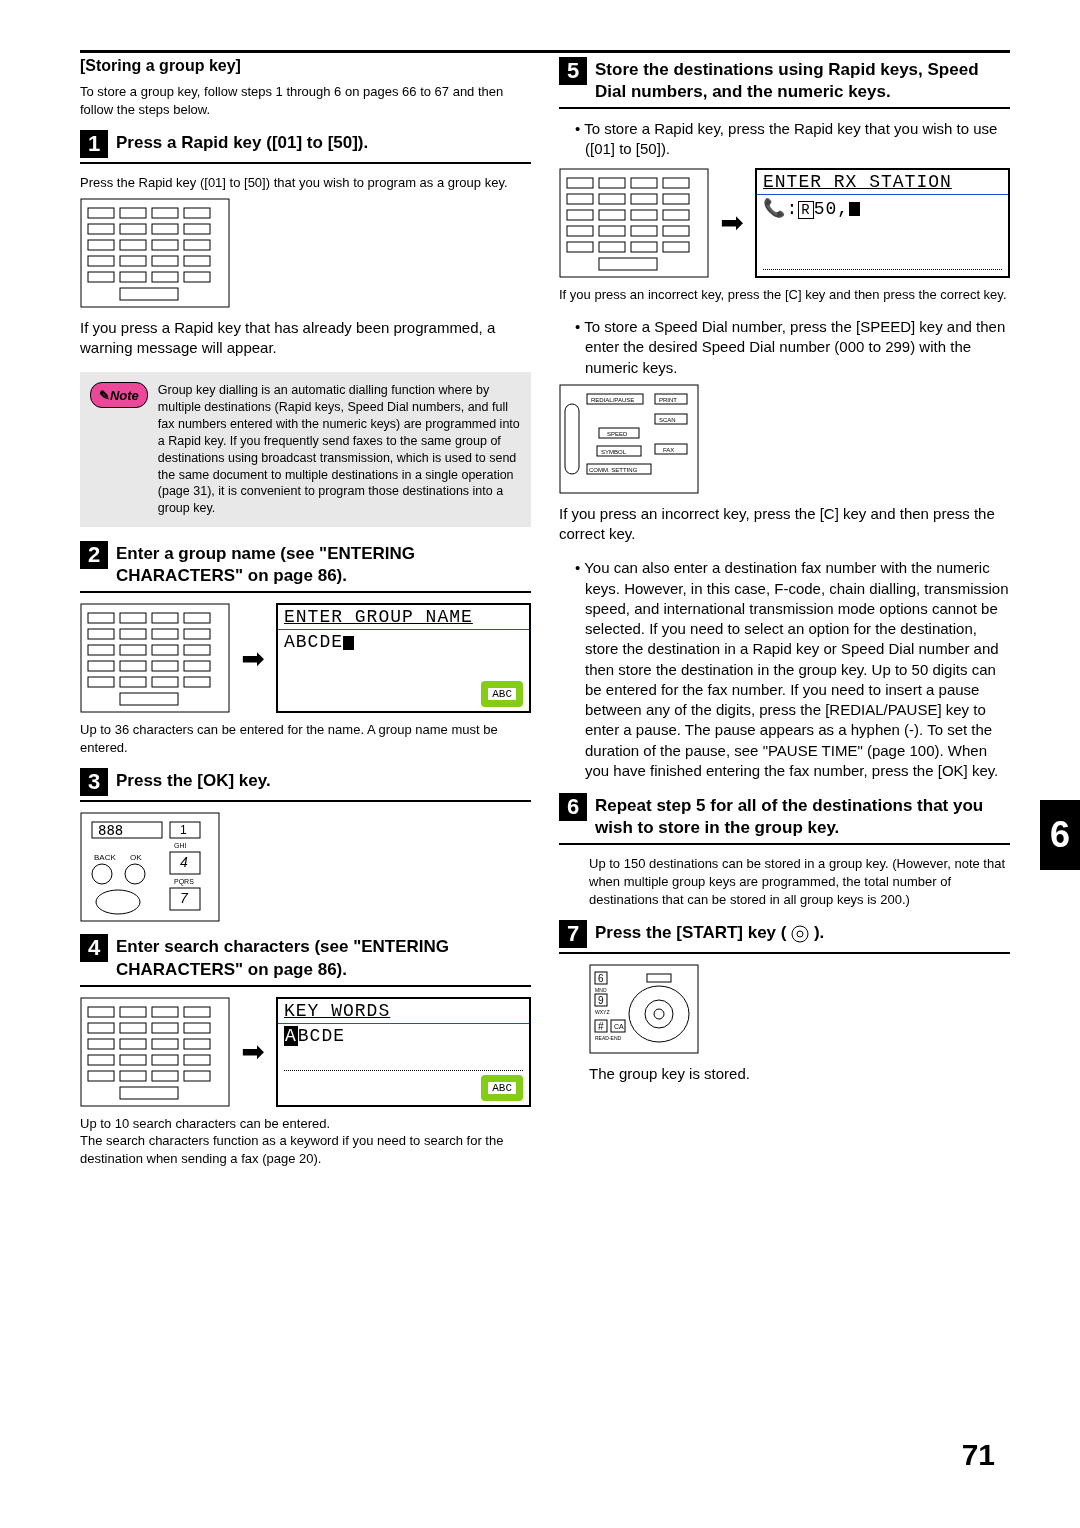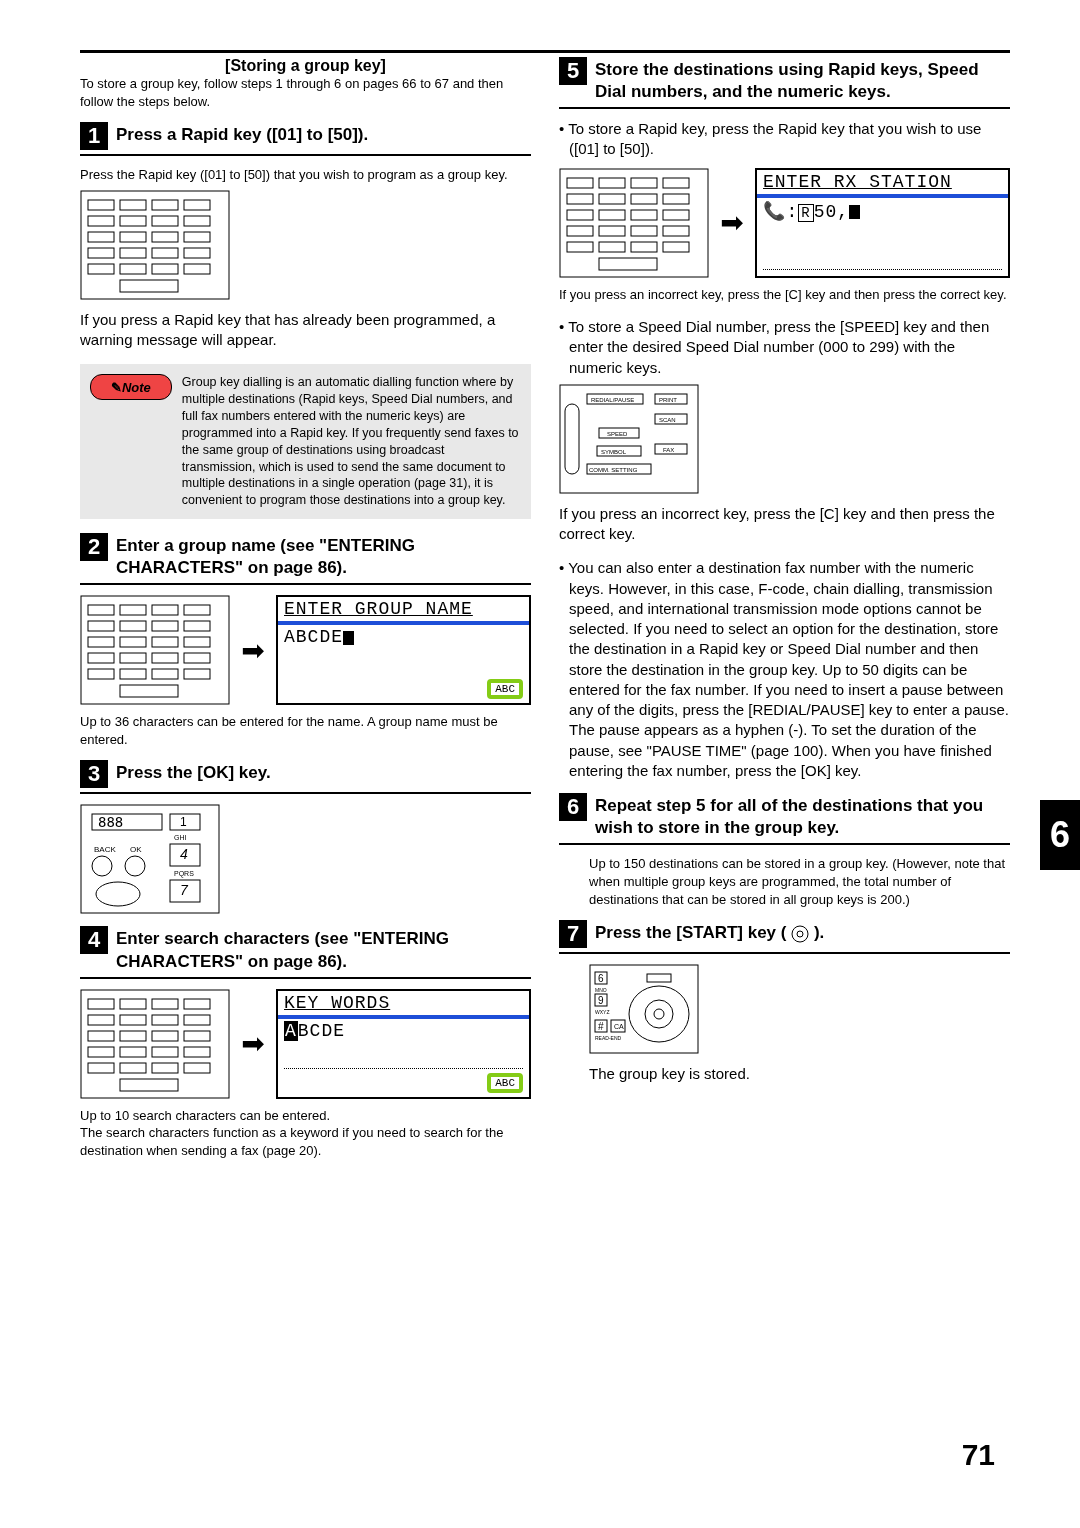--- a/index.html
+++ b/index.html
@@ -31,21 +31,21 @@
     display: flex;
     gap: 28px;
   }
   .col {
     flex: 1;
     min-width: 0;
   }
   .subhead {
     font-weight: bold;
     font-size: 16px;
-    text-align: center;
+    margin-bottom: 8px;
   }
   .body {
     font-size: 13px;
     line-height: 1.35;
   }
   .step-row {
     border-bottom: 2px solid #000;
     margin: 12px 0 10px 0;
     padding-bottom: 4px;
     display: flex;
@@ -73,29 +73,29 @@
   .notebox {
     background: #e8e8e8;
     padding: 10px;
     display: flex;
     gap: 10px;
     margin: 14px 0;
   }
   .note-pill {
     border: 1px solid #000;
     border-radius: 12px;
-    padding: 2px 20px;
+    padding: 2px 8px;
     font-style: italic;
     font-weight: bold;
     font-size: 13px;
     height: 20px;
     display: flex;
     align-items: center;
     align-self: flex-start;
-    background: #ef4444;
+    background: #ec4899;
     flex-shrink: 0;
   }
   .note-pill::before {
     content: "✎ ";
     font-style: normal;
   }
   .note-text {
     font-size: 12.5px;
     line-height: 1.35;
   }
@@ -110,27 +110,27 @@
     flex: 1;
     display: flex;
     flex-direction: column;
     min-height: 100px;
     box-sizing: border-box;
   }
   .lcd-line {
     font-family: "Courier New", monospace;
     font-size: 18px;
     padding: 2px 6px;
-    border-bottom: 4px solid #1d4ed8;
+    border-bottom: 1px solid #1d4ed8;
     white-space: pre;
     letter-spacing: 1px;
   }
   .lcd-line:first-child { text-decoration: underline; }
   .lcd-badge {
-    border: 4px solid #84cc16;
+    border: 7px solid #84cc16;
     border-radius: 4px;
     font-size: 11px;
     padding: 0 4px;
     align-self: flex-end;
     margin: 4px 6px;
     font-family: "Courier New", monospace;
   }
   .cursor {
     display: inline-block;
     background: #000;
@@ -151,21 +151,21 @@
   }
   .fig-row {
     display: flex;
     align-items: stretch;
     gap: 8px;
     margin: 8px 0;
   }
   .bullet {
     font-size: 15px;
     line-height: 1.35;
-    margin-left: 10px;
+    margin-left: 26px;
     text-indent: -10px;
     margin-bottom: 6px;
   }
   .bullet::before { content: "• "; }
   .side-tab {
     position: absolute;
     right: 0;
     top: 800px;
     background: #000;
     color: #fff;

